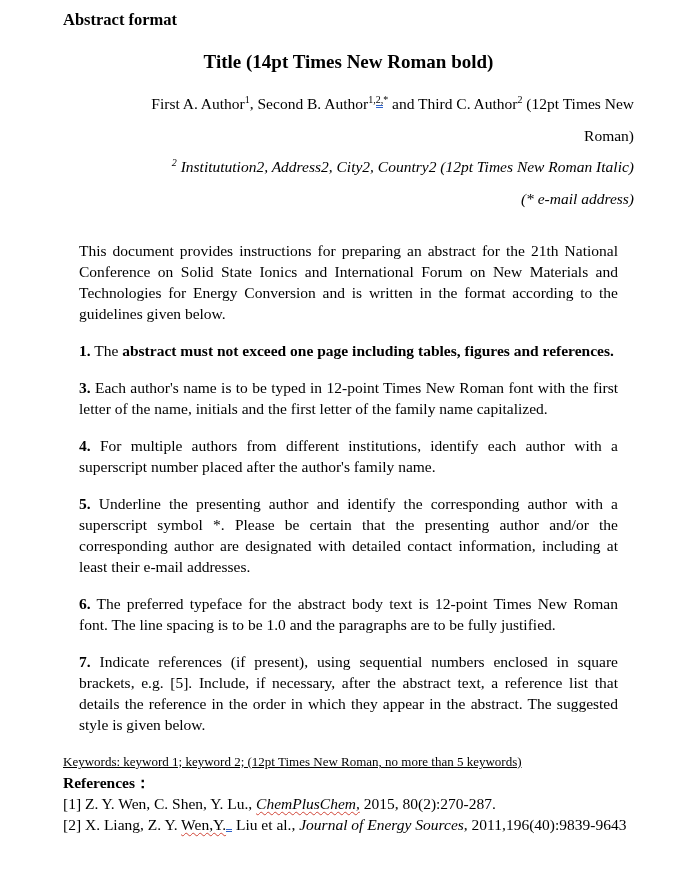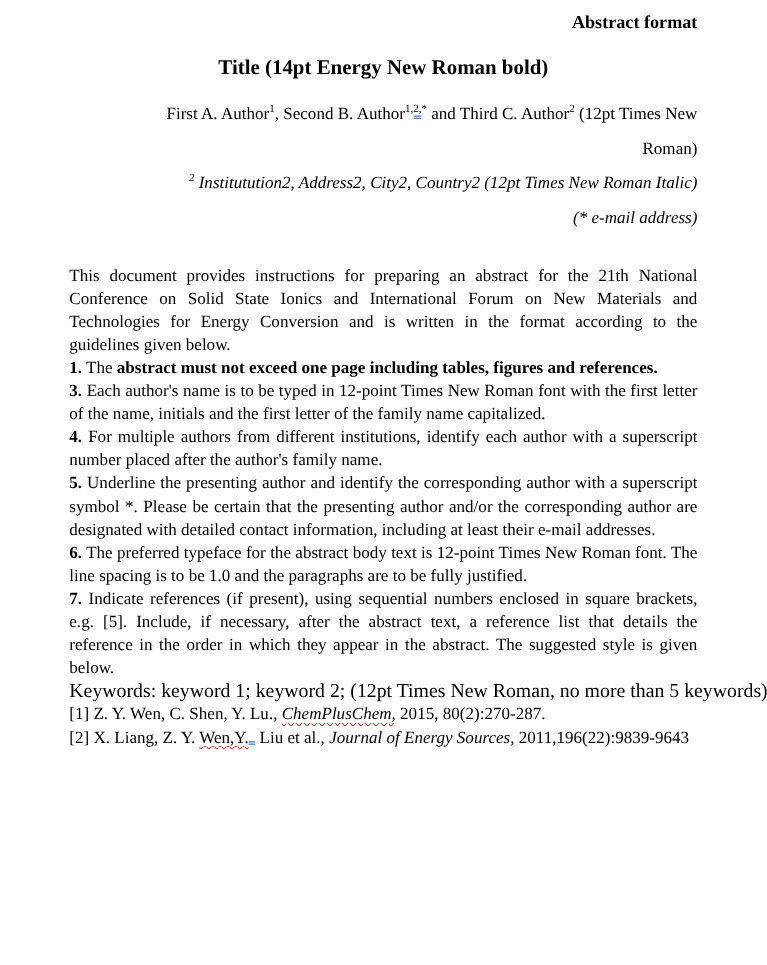--- a/index.html
+++ b/index.html
@@ -5,66 +5,66 @@
   html, body { margin: 0; padding: 0; }
   body {
     width: 697px; height: 877px;
     background: #ffffff; color: #000000;
     font-family: "Liberation Serif", "DejaVu Serif", serif;
     overflow: hidden;
   }
   .page { padding: 10px 63px 0 63px; width: 571px; }
 
   .h1 {
-    margin: 0; text-align: right;
+    margin: 0; text-align: left;
     font-weight: bold; font-size: 16.5px; line-height: 20px;
   }
   .h2 {
     margin: 20px 0 0 0; text-align: center;
     font-weight: bold; font-size: 19px; line-height: 23px;
   }
   .headblock {
     margin-top: 15px; text-align: right;
     font-size: 15.5px; line-height: 31.5px;
   }
   .headblock div { margin: 0; }
   .it { font-style: italic; }
 
   sup { font-size: 10px; vertical-align: super; line-height: 0; }
   .gram-double { border-bottom: 3px double #2e62c9; }
 
   .body-text { margin-top: 26px; font-size: 15.5px; line-height: 21px; text-align: justify; }
-  .body-text p { margin: 0; font-family: Liberation Serif, serif; }
+  .body-text p { margin: 16px; font-family: Liberation Serif, serif; }
 
   .wavy {
     text-decoration-line: underline;
     text-decoration-style: wavy;
     text-decoration-color: #d04437;
     text-decoration-thickness: 1px;
     text-underline-offset: 2px;
     text-decoration-skip-ink: none;
   }
   .grammar-mark {
     display: inline-block; width: 6px; height: 1px;
     border-bottom: 3px double #2e62c9; vertical-align: -2px;
   }
 
   .fig-line { margin: 42px 0 0 0; text-align: center; font-size: 14.5px; line-height: 20px; }
-  .kw { margin: 0; font-size: 18px; line-height: 21px; white-space: nowrap; }
+  .kw { margin: 0; font-size: 13px; line-height: 21px; white-space: nowrap; text-decoration: underline; }
   .refs-heading { margin: 0; font-weight: bold; font-size: 15.5px; line-height: 21px; }
   .refs p { margin: 0; font-size: 15.5px; line-height: 21px; text-align: justify; }
 </style>
 </head>
 <body>
 
 <div class="page">
 
   <p class="h1">Abstract format</p>
 
-  <p class="h2">Title (14pt Energy New Roman bold)</p>
+  <p class="h2">Title (14pt Times New Roman bold)</p>
 
   <div class="headblock">
     <div><span>First A. Author</span><sup>1</sup><span>, Second B. Author</span><sup>1,</sup><sup class="gram-double">2,</sup><sup>*</sup><span> and Third C. Author</span><sup>2</sup><span> (12pt Times New</span></div>
     <div>Roman)</div>
     <div class="it"><sup>2</sup><span> Institutution2, Address2, City2, Country2 (12pt Times New Roman Italic)</span></div>
     <div class="it">(* e-mail address)</div>
   </div>
 
   <div class="body-text">
     <p>This document provides instructions for preparing an abstract for the 21th National Conference on Solid State Ionics and International Forum on New Materials and Technologies for Energy Conversion and is written in the format according to the guidelines given below.</p>
@@ -72,19 +72,20 @@
     <p><b>3.</b><span> Each author's name is to be typed in 12-point Times New Roman font with the first letter of the name, initials and the first letter of the family name capitalized.</span></p>
     <p><b>4.</b><span> For multiple authors from different institutions, identify each author with a superscript number placed after the author's family name.</span></p>
     <p><b>5.</b><span> Underline the presenting author and identify the corresponding author with a superscript symbol *. Please be certain that the presenting author and/or the corresponding author are designated with detailed contact information, including at least their e-mail addresses.</span></p>
     <p><b>6.</b><span> The preferred typeface for the abstract body text is 12-point Times New Roman font. The line spacing is to be 1.0 and the paragraphs are to be fully justified.</span></p>
     <p><b>7.</b><span> Indicate references (if present), using sequential numbers enclosed in square brackets, e.g. [5]. Include, if necessary, after the abstract text, a reference list that details the reference in the order in which they appear in the abstract. The suggested style is given below.</span></p>
   </div>
 
 
   <p class="kw">Keywords: keyword 1; keyword 2; (12pt Times New Roman, no more than 5 keywords)</p>
 
+  <p class="refs-heading">References：</p>
 
   <div class="refs">
     <p><span>[1] Z. Y. Wen, C. Shen, Y. Lu., </span><span class="it wavy">ChemPlusChem,</span><span> 2015, 80(2):270-287.</span></p>
-    <p><span>[2] X. Liang, Z. Y. </span><span class="wavy">Wen,Y.</span><span class="grammar-mark"></span><span> Liu et al., </span><span class="it">Journal of Energy Sources</span><span>, 2011,196(22):9839-9643</span></p>
+    <p><span>[2] X. Liang, Z. Y. </span><span class="wavy">Wen,Y.</span><span class="grammar-mark"></span><span> Liu et al., </span><span class="it">Journal of Energy Sources</span><span>, 2011,196(40):9839-9643</span></p>
   </div>
 
 </div>
 
 </body></html>

